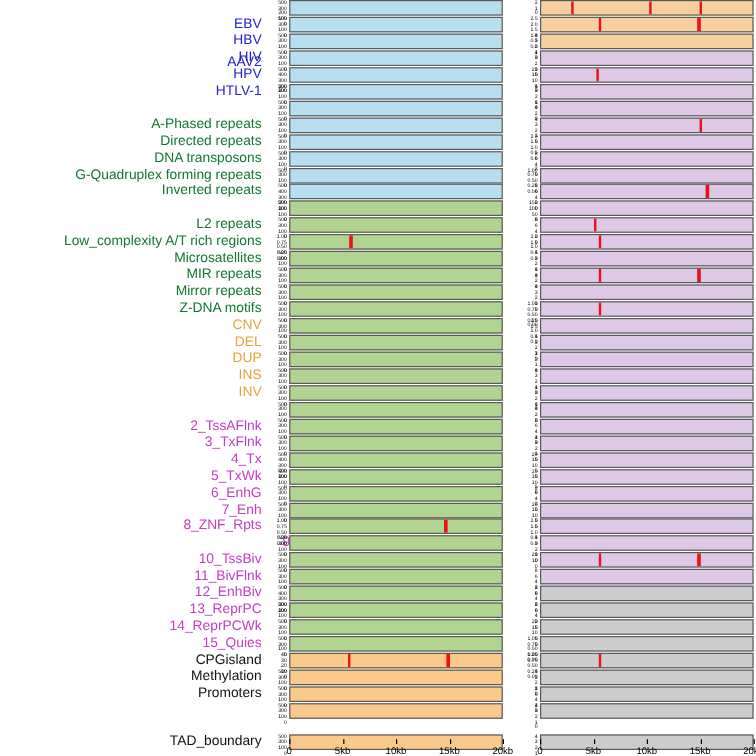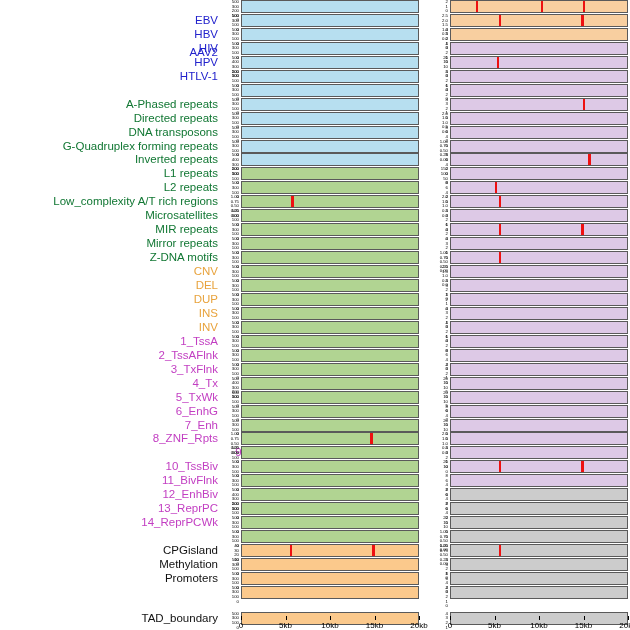--- a/index.html
+++ b/index.html
@@ -288,21 +288,20 @@
           <div>6</div>
           <div>4</div>
           <div>2</div>
           <div>0</div>
         </div>
         <div class="panel panelB" style="top: 0px; height: 13px; background: rgb(221, 201, 230);">
           <div class="tickcol" style="left: 78%;"></div>
         </div>
       </div>
       <div class="row" style="top: 167.4px; height: 13px;">
-        <div class="label" style="top: 0px; color: rgb(17, 119, 51);">L1 repeats</div>
         <div class="axis axisA" style="top: 0px;">
           <div>500</div>
           <div>300</div>
           <div>100</div>
           <div>0</div>
         </div>
         <div class="panel panelA" style="top: 0px; height: 13px; background: rgb(177, 212, 146);"></div>
         <div class="axis axisB" style="top: 0px;">
           <div>150</div>
           <div>100</div>
@@ -513,21 +512,20 @@
         <div class="axis axisB" style="top: 0px;">
           <div>4</div>
           <div>3</div>
           <div>2</div>
           <div>1</div>
           <div>0</div>
         </div>
         <div class="panel panelB" style="top: 0px; height: 13px; background: rgb(221, 201, 230);"></div>
       </div>
       <div class="row" style="top: 334.8px; height: 13px;">
-        <div class="label" style="top: 0px; color: rgb(194, 62, 194);">1_TssA</div>
         <div class="axis axisA" style="top: 0px;">
           <div>500</div>
           <div>300</div>
           <div>100</div>
           <div>0</div>
         </div>
         <div class="panel panelA" style="top: 0px; height: 13px; background: rgb(177, 212, 146);"></div>
         <div class="axis axisB" style="top: 0px;">
           <div>6</div>
           <div>4</div>
@@ -770,20 +768,21 @@
         <div class="axis axisB" style="top: 0px;">
           <div>20</div>
           <div>15</div>
           <div>10</div>
           <div>5</div>
           <div>0</div>
         </div>
         <div class="panel panelB" style="top: 0px; height: 13px; background: rgb(204, 204, 204);"></div>
       </div>
       <div class="row" style="top: 530.1px; height: 13px;">
+        <div class="label" style="top: 0px; color: rgb(194, 62, 194);">15_Quies</div>
         <div class="axis axisA" style="top: 0px;">
           <div>500</div>
           <div>300</div>
           <div>100</div>
           <div>0</div>
         </div>
         <div class="panel panelA" style="top: 0px; height: 13px; background: rgb(177, 212, 146);"></div>
         <div class="axis axisB" style="top: 0px;">
           <div>1.00</div>
           <div>0.75</div>

